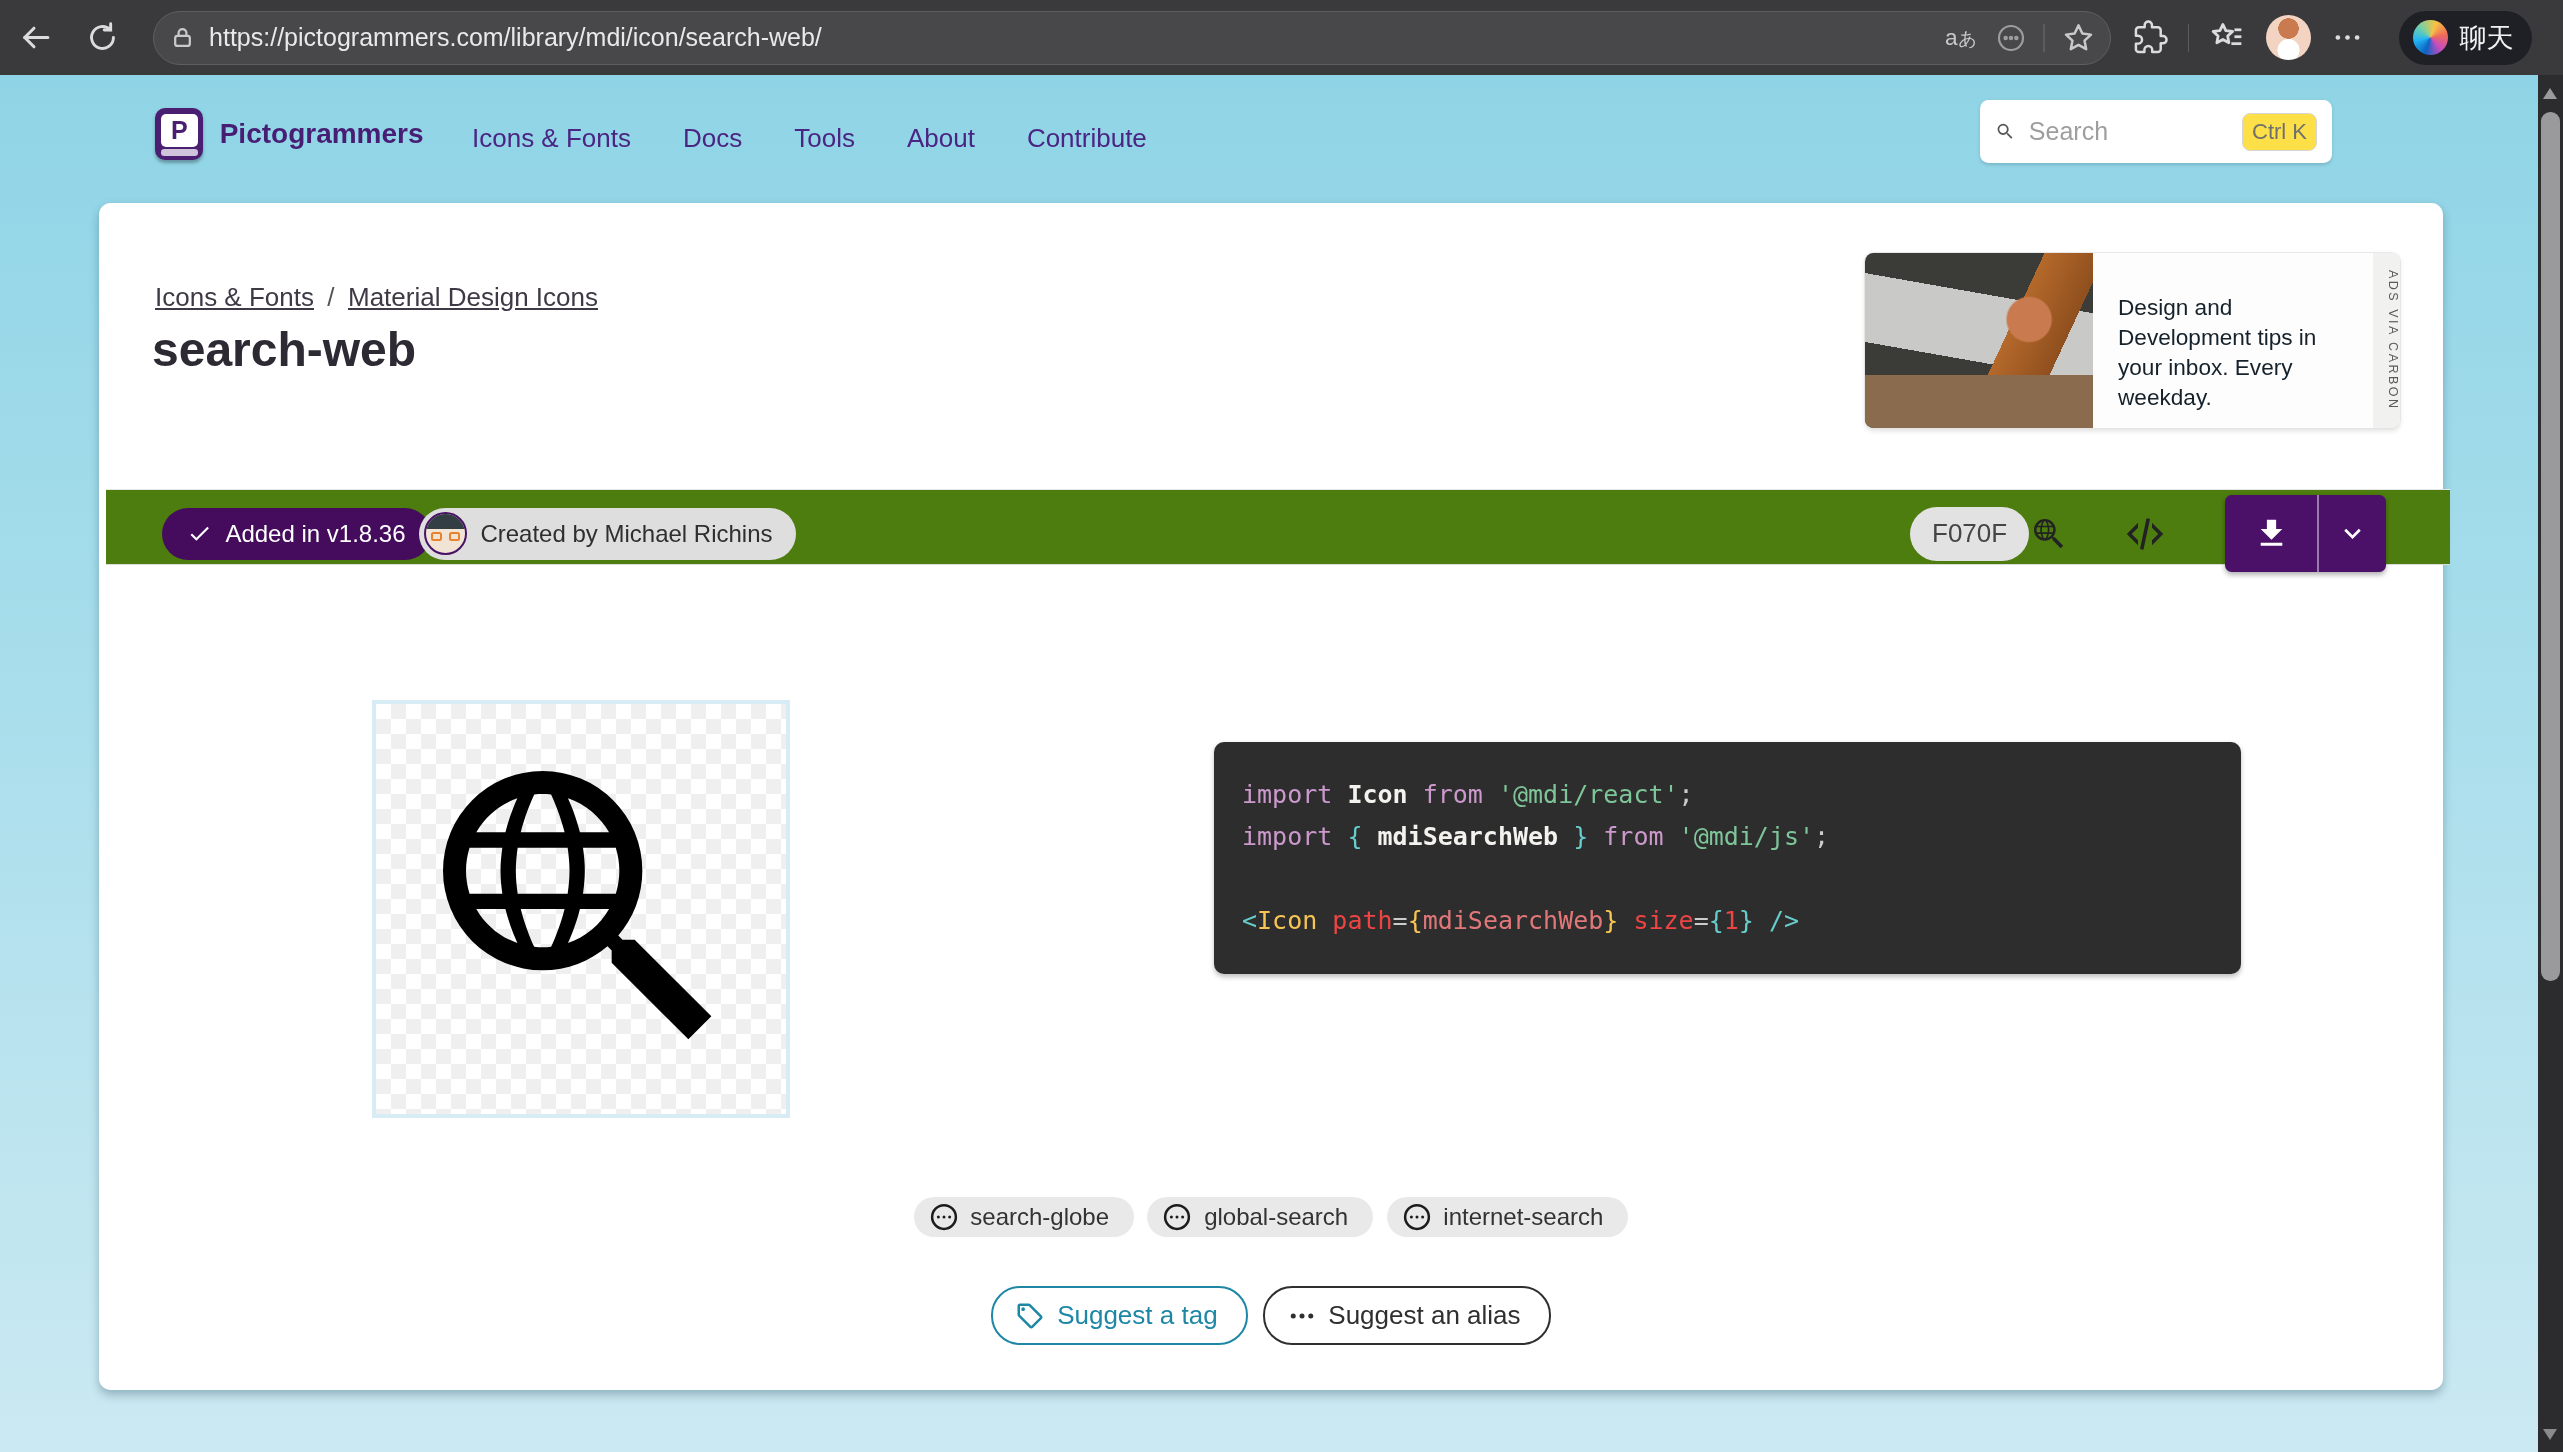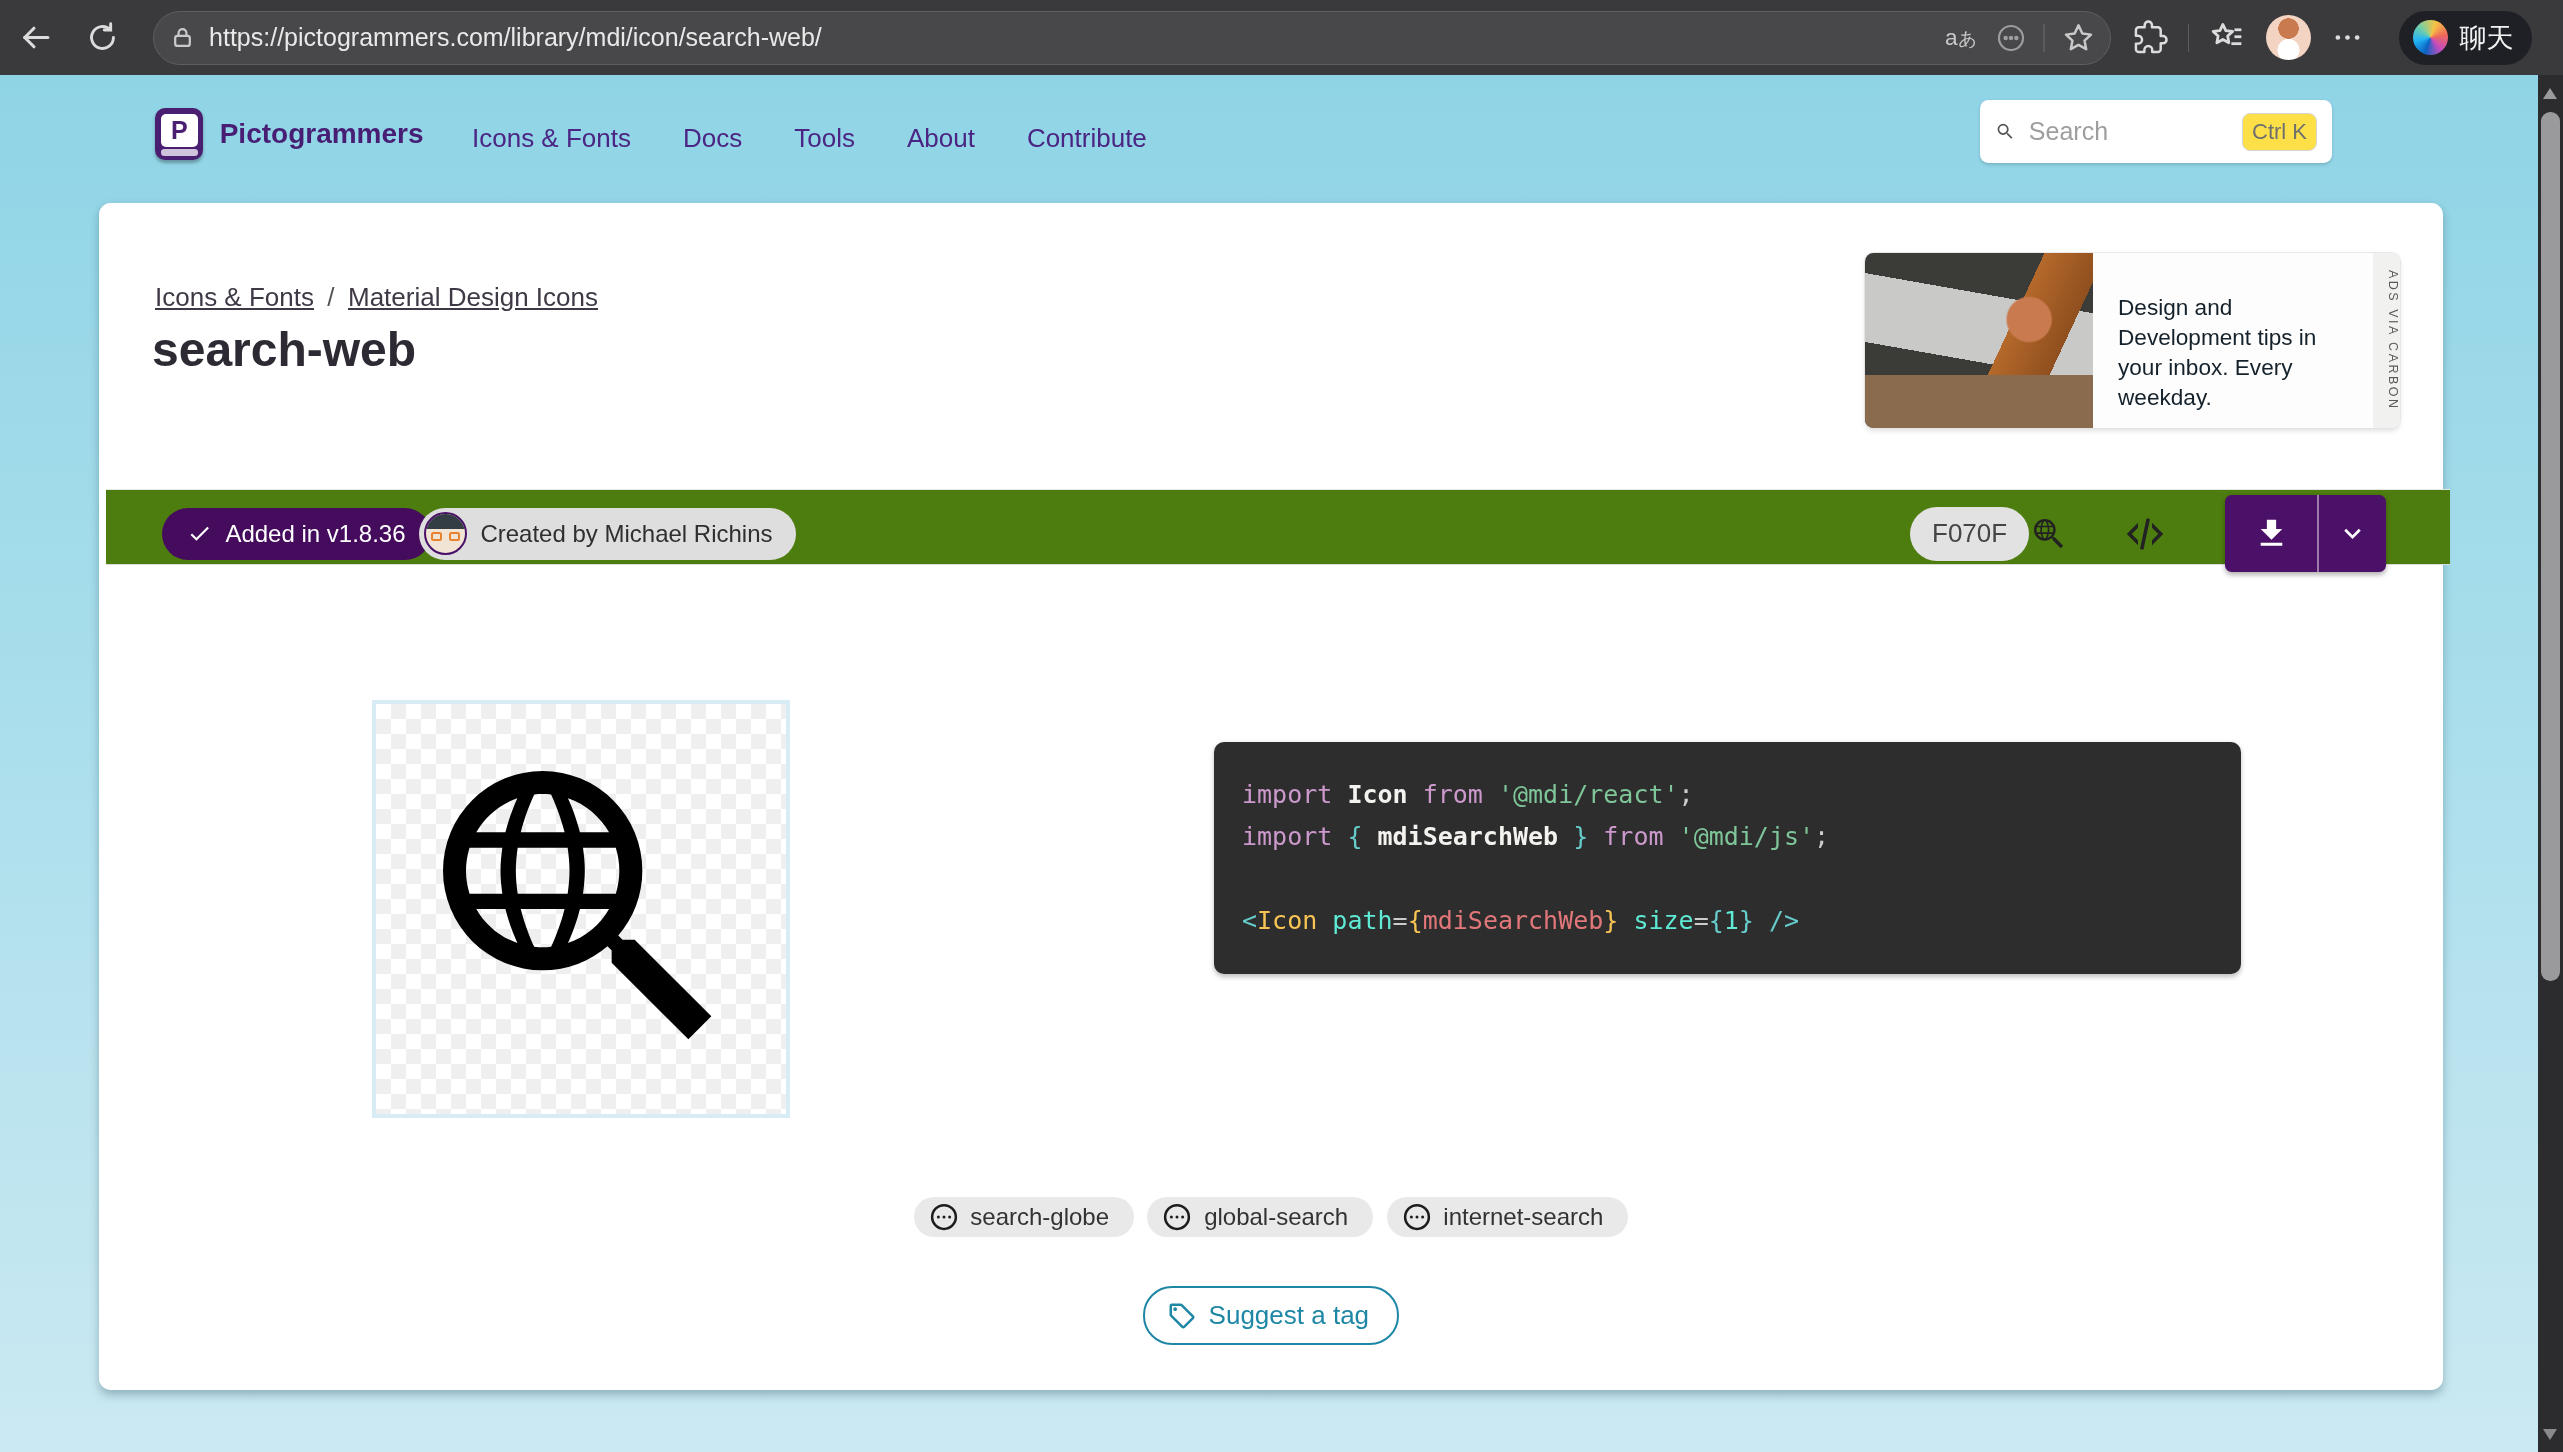--- a/index.html
+++ b/index.html
@@ -149,21 +149,21 @@
   .tab.active::after { content:""; position:absolute; left:0; bottom:0; width:100%; height:5px; background:#5F1D75; }
 
   
   .codeblock {
     position:absolute; left:1115px; top:539px; width:1027px; height:232px; background:#2D2D2D; border-radius:10px;
     padding:32px 28px; font-family:"DejaVu Sans Mono", monospace; font-size:25px; line-height:42px;
     box-shadow:0 2.5px 5px rgba(0,0,0,.25); overflow:hidden;
   }
   .code-line { white-space:pre; }
   .tok-kw{color:#CC99CD} .tok-id{color:#F4F2EE;font-weight:bold} .tok-str{color:#7EC699}
-  .tok-pun{color:#CCCCCC} .tok-cy{color:#67CDCC} .tok-yel{color:#F8C555} .tok-or{color:#5eead4} .tok-red{color:#E2777A}
+  .tok-pun{color:#CCCCCC} .tok-cy{color:#67CDCC} .tok-yel{color:#F8C555} .tok-or{color:#ef4444} .tok-red{color:#E2777A}
 
   
   .cta {
     position:absolute; left:1115px; top:786px; width:1027px; height:72px; border-radius:5px; background:#2A8DA8;
     display:flex; align-items:center; justify-content:center; gap:16.7px;
     color:#fff; font-size:26px; font-weight:bold; letter-spacing:2.1px; cursor:pointer;
     box-shadow:0 3.3px 6.7px rgba(0,0,0,.28);
   }
 
   
@@ -371,20 +371,28 @@
         </span>
       </div>
 
     <div class="suggest-row">
       <div class="suggest-btn suggest-tag">
         <svg width="30" height="30" viewBox="0 0 24 24" fill="#1E87A5">
             <path d="M21.41,11.58L12.41,2.58C12.05,2.22 11.55,2 11,2H4A2,2 0 0,0 2,4V11C2,11.55 2.22,12.05 2.59,12.42L11.58,21.41C11.95,21.77 12.45,22 13,22C13.55,22 14.05,21.77 14.41,21.41L21.41,14.41C21.78,14.05 22,13.55 22,13C22,12.45 21.77,11.94 21.41,11.58M13,20L4,11V4H11L20,13M6.5,5A1.5,1.5 0 0,1 8,6.5A1.5,1.5 0 0,1 6.5,8A1.5,1.5 0 0,1 5,6.5A1.5,1.5 0 0,1 6.5,5Z"></path>
           </svg>
         <span>Suggest a tag</span>
       </div>
+      <div class="suggest-btn suggest-alias">
+        <svg width="30" height="30" viewBox="0 0 24 24" fill="#2F2F2F">
+            <circle cx="5" cy="12" r="2"></circle>
+            <circle cx="12" cy="12" r="2"></circle>
+            <circle cx="19" cy="12" r="2"></circle>
+          </svg>
+        <span>Suggest an alias</span>
+      </div>
     </div>
 
   </div>
 
   <div class="scrollbar">
     <div class="sb-up"></div>
     <div class="sb-thumb"></div>
     <div class="sb-down"></div>
   </div>
 

